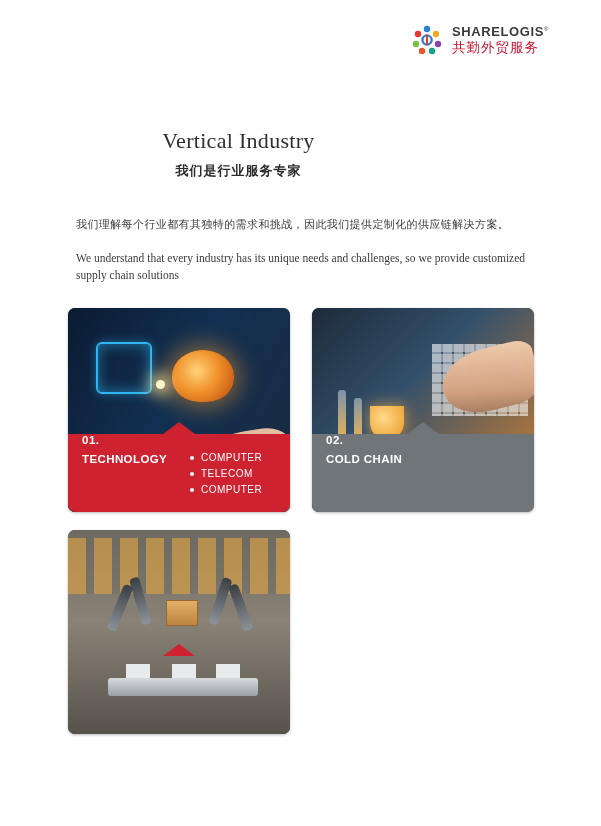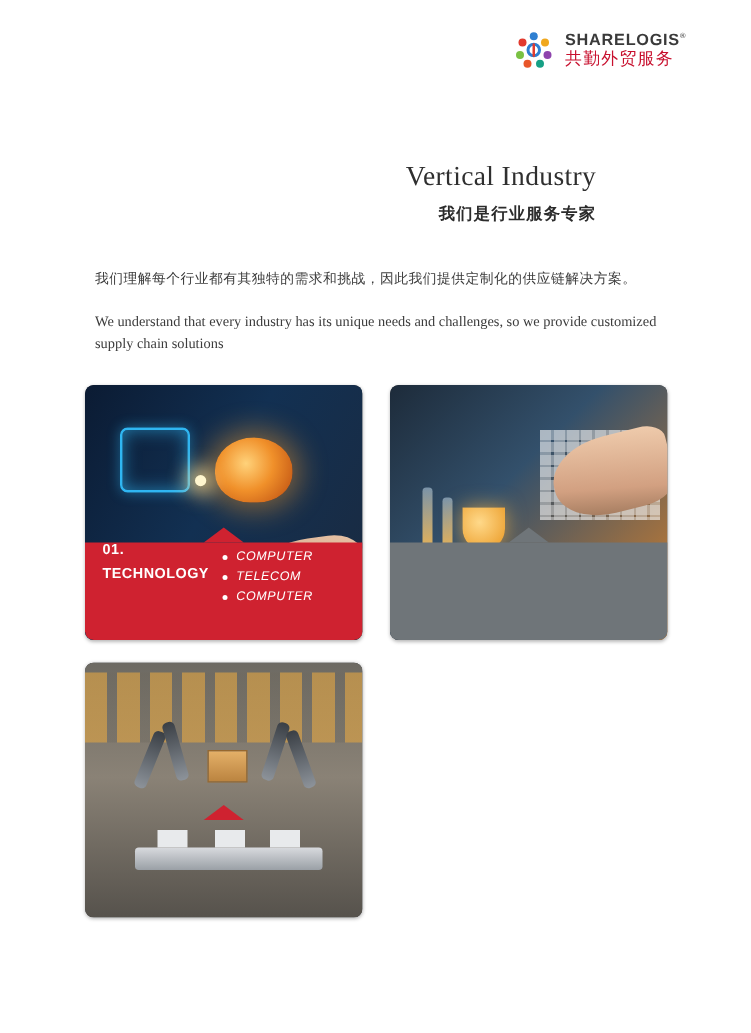--- a/index.html
+++ b/index.html
@@ -55,21 +55,21 @@
     letter-spacing: 1px;
     margin-top: 3px;
   }
 
   
   .heading {
     position: absolute;
     top: 128px;
     left: 0;
     width: 477px;
-    text-align: right;
+    text-align: center;
   }
   .heading-en {
     font-family: "Liberation Serif", serif;
     font-size: 22px;
     color: #2f2f2f;
     letter-spacing: 0.3px;
   }
   .heading-cn {
     font-family: "DejaVu Sans", sans-serif;
     font-size: 13px;
@@ -80,21 +80,21 @@
   }
 
   
   .intro {
     position: absolute;
     top: 216px;
     left: 76px;
     width: 452px;
   }
   .intro-cn {
-    font-family: Liberation Mono, monospace;
+    font-family: Liberation Serif, serif;
     font-size: 11px;
     color: #3c3c3c;
     line-height: 1.6;
     letter-spacing: 0.4px;
   }
   .intro-en {
     font-family: "Liberation Serif", serif;
     font-size: 11.5px;
     color: #3c3c3c;
     line-height: 1.55;
@@ -163,25 +163,24 @@
     font-weight: bold;
     letter-spacing: 0.5px;
     margin-bottom: 7px;
   }
   .card-title {
     font-size: 11.5px;
     font-weight: bold;
     letter-spacing: 0.4px;
   }
   .card-list {
-    margin: 4px;
+    margin: 16px;
     padding: 0;
     list-style: none;
     color: #ffffff;
-    font-style: italic;
   }
   .card-list li {
     font-size: 10px;
     letter-spacing: 0.5px;
     line-height: 1.0;
     padding: 3px 0 3px 11px;
     position: relative;
   }
   .card-list li:before {
     content: "";
@@ -376,20 +375,24 @@
       <div class="ph ph-cold">
         <div class="periodic"></div>
         <div class="tube"></div>
         <div class="tube t2"></div>
         <div class="flask"></div>
         <div class="hand2"></div>
       </div>
     </div>
     <div class="card-notch grey"></div>
     <div class="card-bar grey">
+      <div class="card-left">
+        <div class="card-num">02.</div>
+        <div class="card-title">COLD CHAIN</div>
+      </div>
     </div>
   </div>
 
 
   <div class="card">
     <div class="card-photo">
       <div class="ph ph-ind">
         <div class="shelf"></div>
         <div class="arm a1"></div>
         <div class="arm a2"></div>

